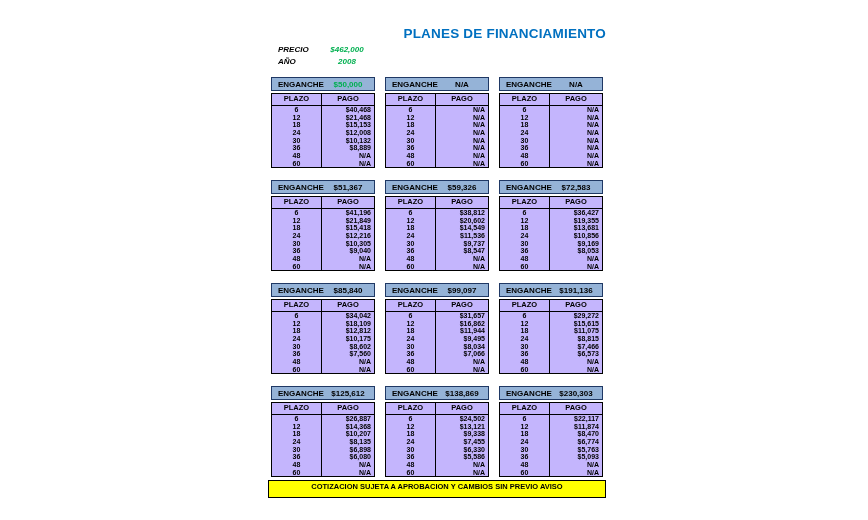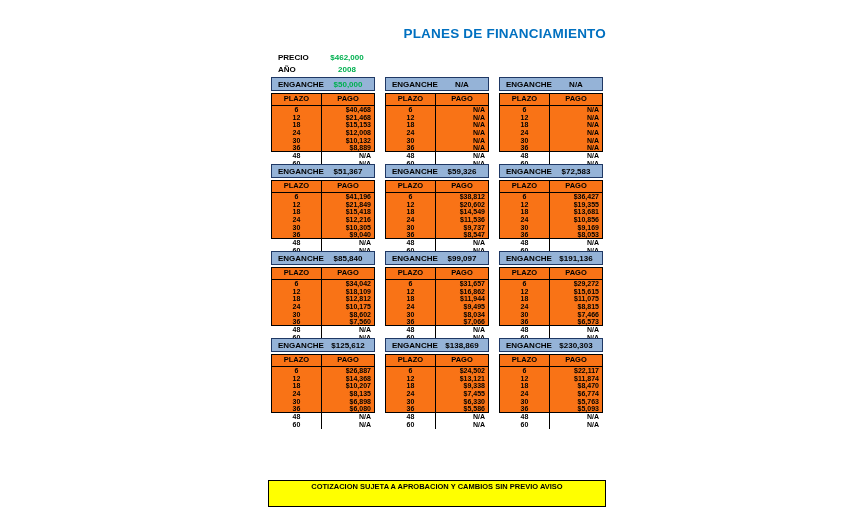--- a/index.html
+++ b/index.html
@@ -9,21 +9,21 @@
     -webkit-font-smoothing:antialiased;
   }
   .content { position:absolute; left:268px; top:0; width:338px; height:520px; }
 
   .title {
     position:absolute; left:0; top:26px; width:338px; text-align:right;
     font-size:13.5px; font-weight:bold; color:var(--title-blue,#0070C0);
     white-space:nowrap; letter-spacing:0.2px;
   }
 
-  .info { position:absolute; left:10px; top:51px; }
+  .info { position:absolute; left:10px; top:43px;font-style:italic; }
   .info-row { display:flex; height:12px; align-items:center; }
   .ilabel { width:50px; font-size:8px; font-weight:bold; color:#000; }
   .ivalue { width:38px; font-size:8px; font-weight:bold; text-align:center;
             color:var(--green,#00B050); }
 
   .grid {
     position:absolute; left:3px; top:77px;
     display:grid; grid-template-columns:repeat(3,104px);
     column-gap:10px; row-gap:12px;
   }
@@ -32,32 +32,32 @@
   .eng {
     box-sizing:border-box; height:14px; margin-bottom:2px;
     background:var(--hdr-fill,#95B3D7);
     border:1px solid var(--hdr-border,#1F3864);
     display:flex; justify-content:space-between; align-items:center;
     padding:0 3px 0 6px; font-size:8px; font-weight:bold; color:#000;
   }
   .eng .eng-value { width:46px; text-align:center; }
   .eng .eng-value.green { color:var(--green,#00B050); }
 
-  .tbl { box-sizing:border-box; height:59px; border:1.5px solid #000; background:#f97316; }
+  .tbl { box-sizing:border-box; height:75px; border:1.5px solid #000; background:#c4b5fd; }
   .thead { display:flex; height:11px; border-bottom:1px solid #000;
            font-size:7.5px; font-weight:bold; line-height:10px; }
   .thead .c1, .thead .c2 { text-align:center; }
   .c1 { box-sizing:border-box; width:50px; border-right:1px solid #000; }
   .c2 { flex:1; }
   .trow { display:flex; height:7.7px; font-size:7px; font-weight:bold; line-height:7.9px; }
   .trow .c1 { text-align:center; }
   .trow .c2 { text-align:right; padding-right:3px; }
 
   .banner {
-    position:absolute; box-sizing:border-box; left:0; top:480px; width:338px; height:27px;
+    position:absolute; box-sizing:border-box; left:0; top:480px; width:338px; height:18px;
     background:var(--banner,#FFFF00); border:1px solid #000;
     text-align:center; font-size:7.5px; font-weight:bold; color:#000; line-height:11px;
     white-space:nowrap;
   }
 </style>
 </head>
 <body>
 
 <div class="canvas" style="--title-blue: #0070C0; --green: #00B050; --hdr-fill: #95B3D7; --hdr-border: #1F3864; --banner: #FFFF00;">
   <div class="content">

